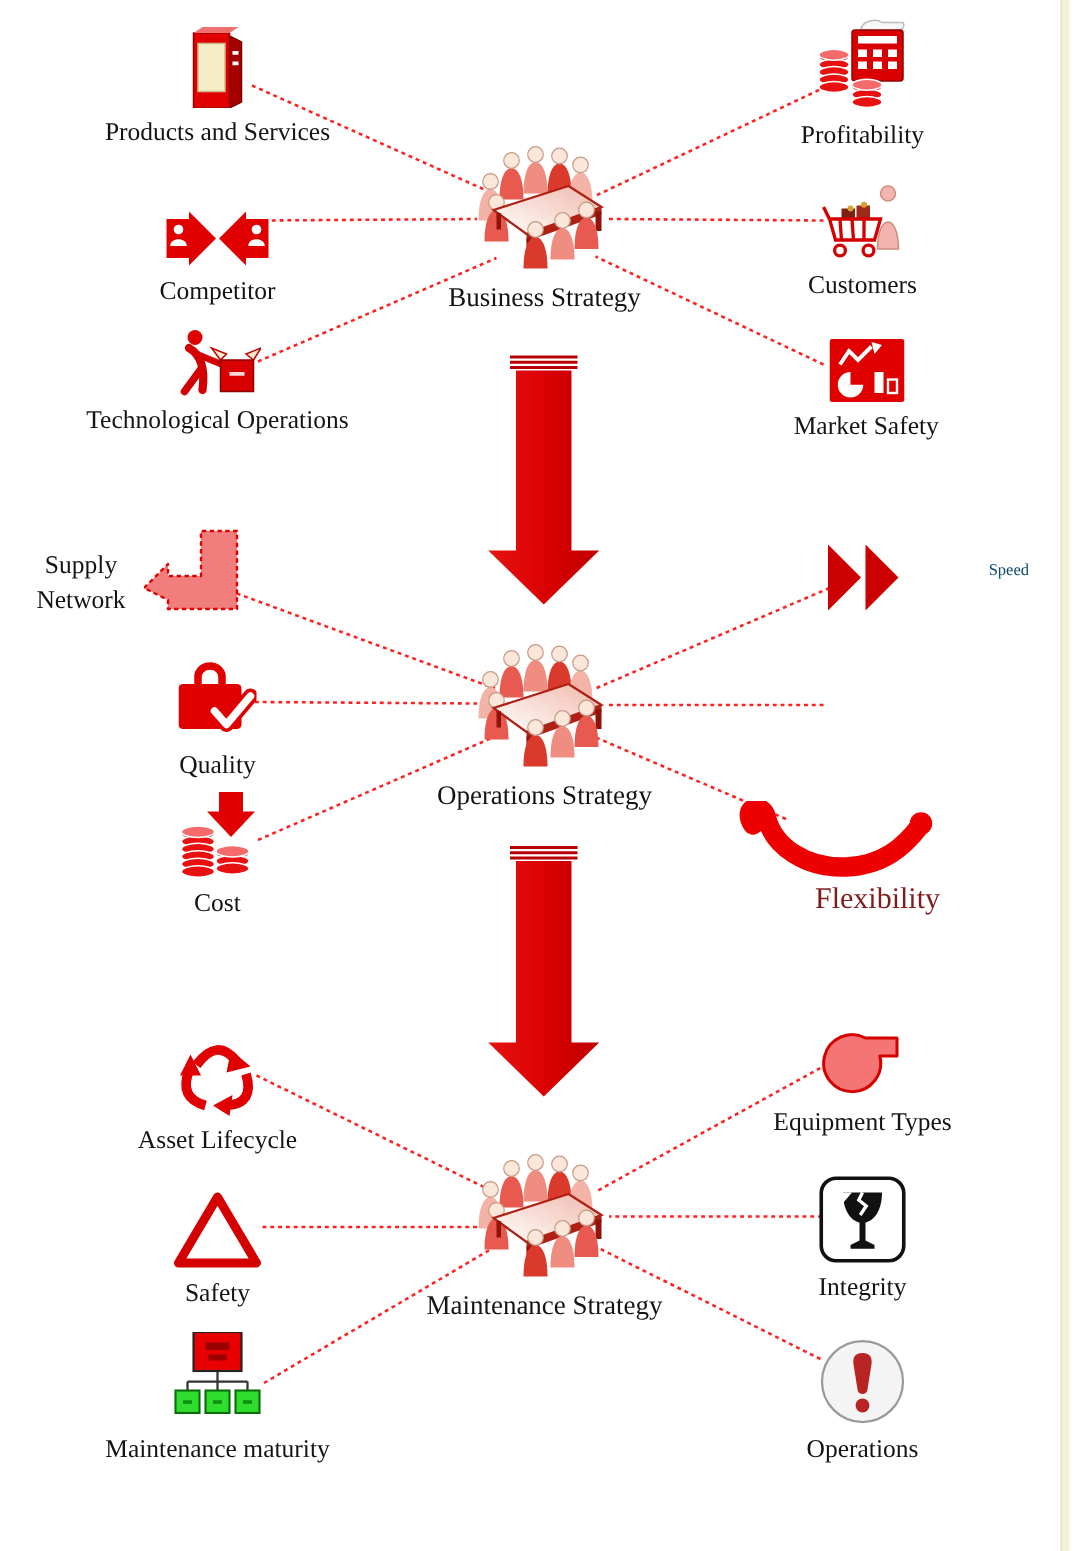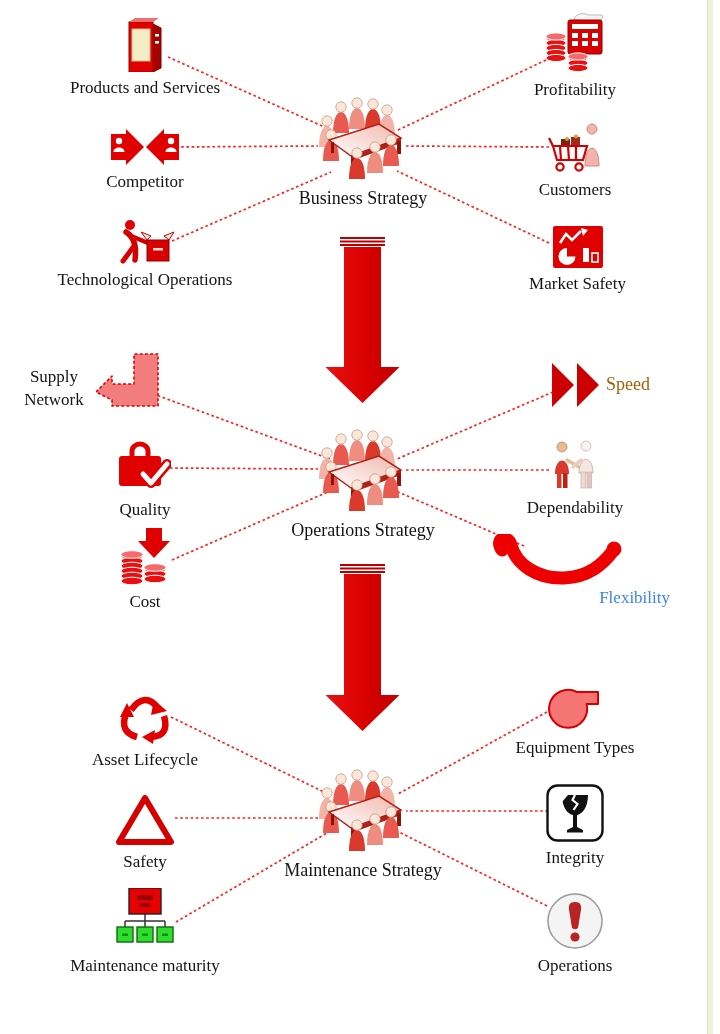--- a/index.html
+++ b/index.html
@@ -76,21 +76,21 @@
         <rect x="4" y="4" width="24" height="50" fill="#e00000" stroke="#9b0000" stroke-width="1"></rect>
         <polygon points="4,4 28,4 34,0 10,0" fill="#f07070"></polygon>
         <rect x="7" y="11" width="18" height="32" fill="#f3ecc4" stroke="#cdbd8a" stroke-width="1"></rect>
         <rect x="30" y="16" width="4" height="2.5" fill="#ffffff"></rect>
         <rect x="30" y="23" width="4" height="2.5" fill="#ffffff"></rect>
       </svg>
     </div>
     <div class="lbl">Products and Services</div>
   </div>
 
-  <div class="node" style="left:40px;top:128px;width:210px;">
+  <div class="node" style="left:40px;top:140px;width:210px;">
     <div class="icon">
       <svg width="72" height="38" viewBox="0 0 72 38">
         <polygon points="2,6 17,6 17,1 35,19 17,37 17,32 2,32" fill="#e00000"></polygon>
         <polygon points="70,6 55,6 55,1 37,19 55,37 55,32 70,32" fill="#e00000"></polygon>
         <circle cx="10" cy="13" r="3.2" fill="#ffffff"></circle>
         <path d="M4.5,24 C4.5,18 15.5,18 15.5,24 Z" fill="#ffffff"></path>
         <circle cx="62" cy="13" r="3.2" fill="#ffffff"></circle>
         <path d="M56.5,24 C56.5,18 67.5,18 67.5,24 Z" fill="#ffffff"></path>
       </svg>
     </div>
@@ -275,47 +275,30 @@
     </div>
     <div class="hub-lbl">Operations Strategy</div>
   </div>
 
   <div class="abs" style="left:552px;top:363px;">
     <svg width="48" height="44" viewBox="0 0 48 44">
       <polygon points="0,0 22,22 0,44" fill="#cc0000"></polygon>
       <polygon points="25,0 47,22 25,44" fill="#cc0000"></polygon>
     </svg>
   </div>
-  <div class="abs" style="left:606px;top:374px;width:80px;font-size:18px;color:#a16207;">Speed</div>
-
-  <div class="node" style="left:480px;top:440px;width:190px;">
-    <div class="icon">
-      <svg width="48" height="52" viewBox="0 0 48 52">
-        <circle cx="11" cy="7" r="5" fill="#e9bb95" stroke="#b58a62" stroke-width="0.8"></circle>
-        <path d="M4,34 C4,16 18,16 18,34 Z" fill="#d93a2b"></path>
-        <rect x="6" y="33" width="4.5" height="15" fill="#d93a2b"></rect>
-        <rect x="12" y="33" width="4.5" height="15" fill="#b82517"></rect>
-        <path d="M16,20 L28,27" stroke="#e9bb95" stroke-width="3.5" stroke-linecap="round"></path>
-        <circle cx="35" cy="6" r="5" fill="#faf4f0" stroke="#c3b2a8" stroke-width="0.8"></circle>
-        <path d="M28,33 C28,15 42,15 42,33 Z" fill="#f6e7e2" stroke="#cdb9b0" stroke-width="1"></path>
-        <rect x="30" y="32" width="4.5" height="16" fill="#f0d8d0" stroke="#cdb9b0" stroke-width="0.8"></rect>
-        <rect x="36" y="32" width="4.5" height="16" fill="#e4c4ba" stroke="#cdb9b0" stroke-width="0.8"></rect>
-        <path d="M30,20 L22,27" stroke="#e9cdb8" stroke-width="3.5" stroke-linecap="round"></path>
-      </svg>
-    </div>
-    <div class="lbl">Dependability</div>
-  </div>
+  <div class="abs" style="left:606px;top:374px;width:80px;font-size:11px;color:#0c4a6e;text-align:right;">Speed</div>
+
 
   <div class="abs" style="left:486px;top:534px;">
     <svg width="142" height="52" viewBox="0 0 142 52">
       <path d="M16,16 C8,4 22,0 25,11 C30,31 52,45 78,44 C103,43 117,30 127,17" fill="none" stroke="#ee0000" stroke-width="13" stroke-linecap="round"></path>
       <circle cx="128" cy="15" r="7.5" fill="#ee0000"></circle>
     </svg>
   </div>
-  <div class="abs" style="left:500px;top:588px;width:170px;text-align:right;font-size:17px;color:#3b82f6;">Flexibility</div>
+  <div class="abs" style="left:500px;top:588px;width:170px;text-align:center;font-size:20px;color:#7f1d1d;">Flexibility</div>
 
   <div class="node" style="left:40px;top:690px;width:210px;">
     <div class="icon">
       <svg width="54" height="54" viewBox="0 0 54 54">
         <g stroke="#e00000" stroke-width="6.5" fill="none">
           <path d="M13,20 Q27,1 40,18"></path>
           <path d="M46,26 Q52,46 33,47"></path>
           <path d="M19,47 Q1,42 8,24"></path>
         </g>
         <g fill="#e00000">

